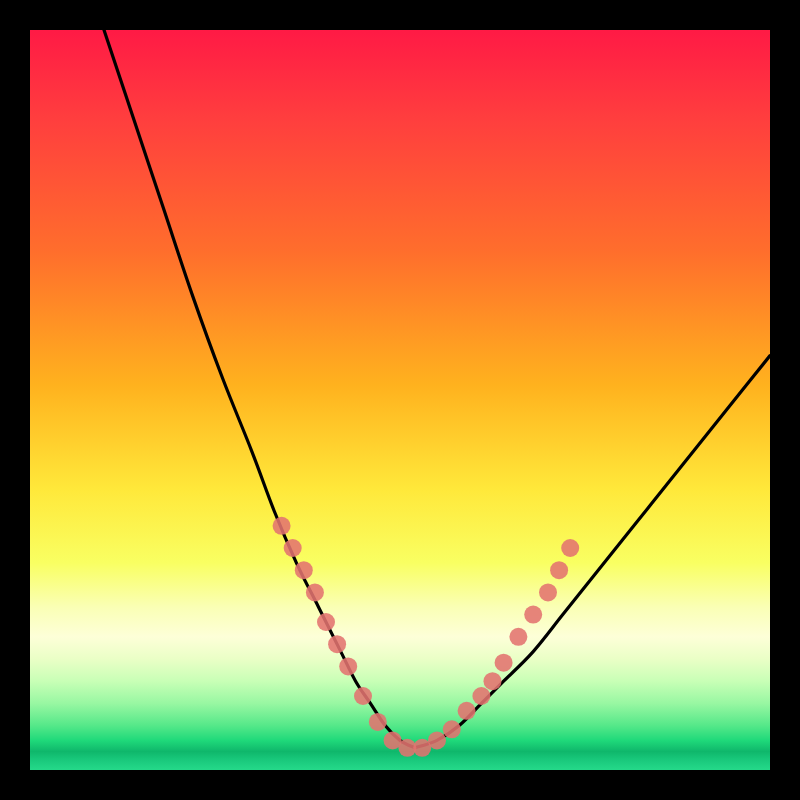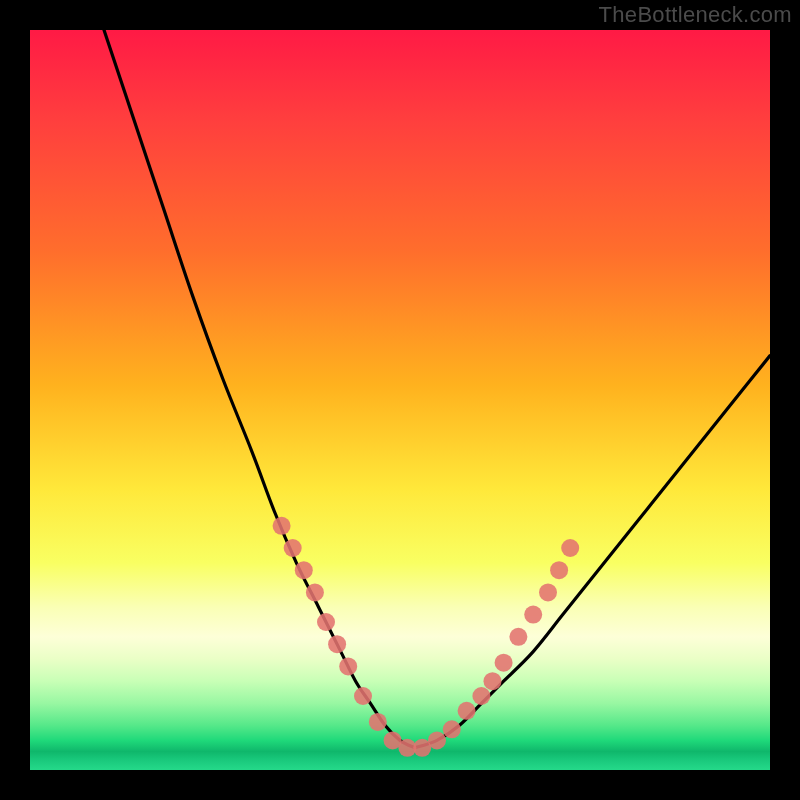--- a/index.html
+++ b/index.html
@@ -56,21 +56,20 @@
     left: 0;
     top: 0;
     width: 740px;
     height: 740px;
   }
 </style>
 </head>
 <body>
 
 <div class="frame">
-  <div class="watermark">TheBottleneck.com</div>
   <div class="plot-area">
     <svg class="curve" viewBox="0 0 740 740" preserveAspectRatio="none">
       <g>
         <path id="left-path" fill="none" stroke="#000" stroke-width="3.2" stroke-linecap="round" d="M 74.00 0.00 C 79.33 15.98, 92.94 56.83, 103.60 88.80 C 114.26 120.77, 122.54 145.63, 133.20 177.60 C 143.86 209.57, 152.14 235.76, 162.80 266.40 C 173.46 297.04, 181.74 319.83, 192.40 347.80 C 203.06 375.77, 212.68 397.82, 222.00 421.80 C 231.32 445.78, 236.21 461.02, 244.20 481.00 C 252.19 500.98, 258.41 515.48, 266.40 532.80 C 274.39 550.12, 280.61 561.22, 288.60 577.20 C 296.59 593.18, 304.14 608.28, 310.80 621.60 C 317.46 634.92, 320.27 641.88, 325.60 651.20 C 330.93 660.52, 335.07 665.41, 340.40 673.40 C 345.73 681.39, 349.87 688.94, 355.20 695.60 C 360.53 702.26, 364.67 706.40, 370.00 710.40 C 375.33 714.40, 382.14 716.47, 384.80 717.80"></path>
       </g>
       <g>
         <path id="right-path" fill="none" stroke="#000" stroke-width="3.2" stroke-linecap="round" d="M 384.80 717.80 C 388.80 716.47, 399.01 714.40, 407.00 710.40 C 414.99 706.40, 421.21 702.26, 429.20 695.60 C 437.19 688.94, 443.41 681.39, 451.40 673.40 C 459.39 665.41, 464.28 660.52, 473.60 651.20 C 482.92 641.88, 492.54 633.59, 503.20 621.60 C 513.86 609.61, 522.14 597.92, 532.80 584.60 C 543.46 571.28, 551.74 560.92, 562.40 547.60 C 573.06 534.28, 581.34 523.92, 592.00 510.60 C 602.66 497.28, 610.94 486.92, 621.60 473.60 C 632.26 460.28, 640.54 449.92, 651.20 436.60 C 661.86 423.28, 670.14 412.92, 680.80 399.60 C 691.46 386.28, 699.74 375.92, 710.40 362.60 C 721.06 349.28, 734.67 332.26, 740.00 325.60"></path>
       </g>
       <g id="markers">
           <circle cx="251.60" cy="495.80" r="9" fill="#e2736f" fill-opacity="0.88"></circle>

